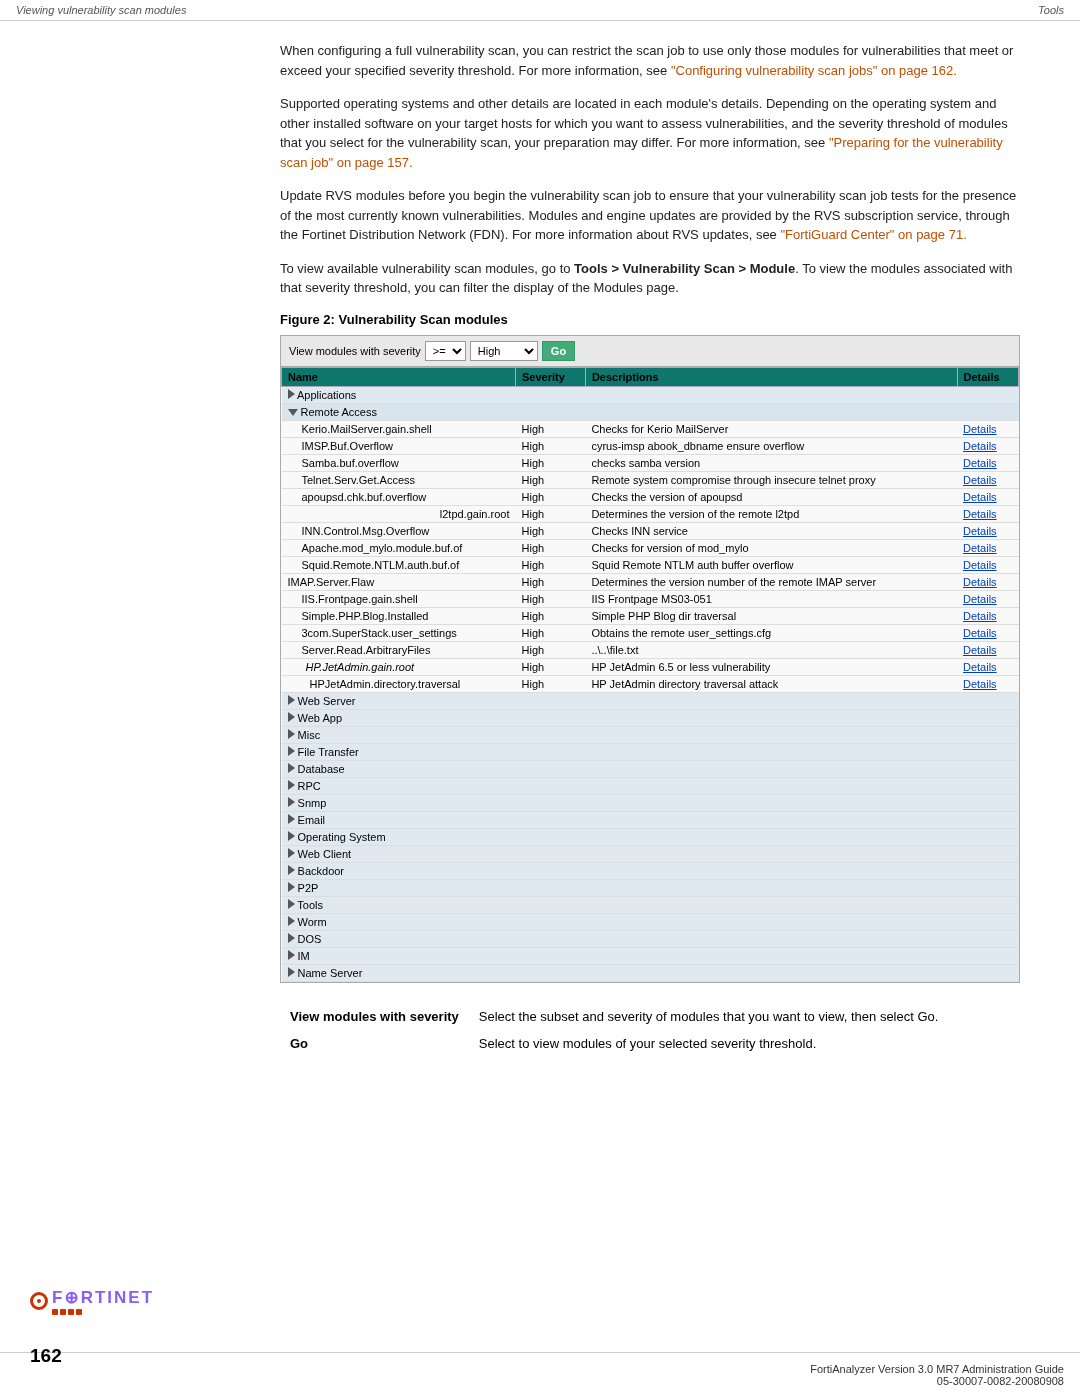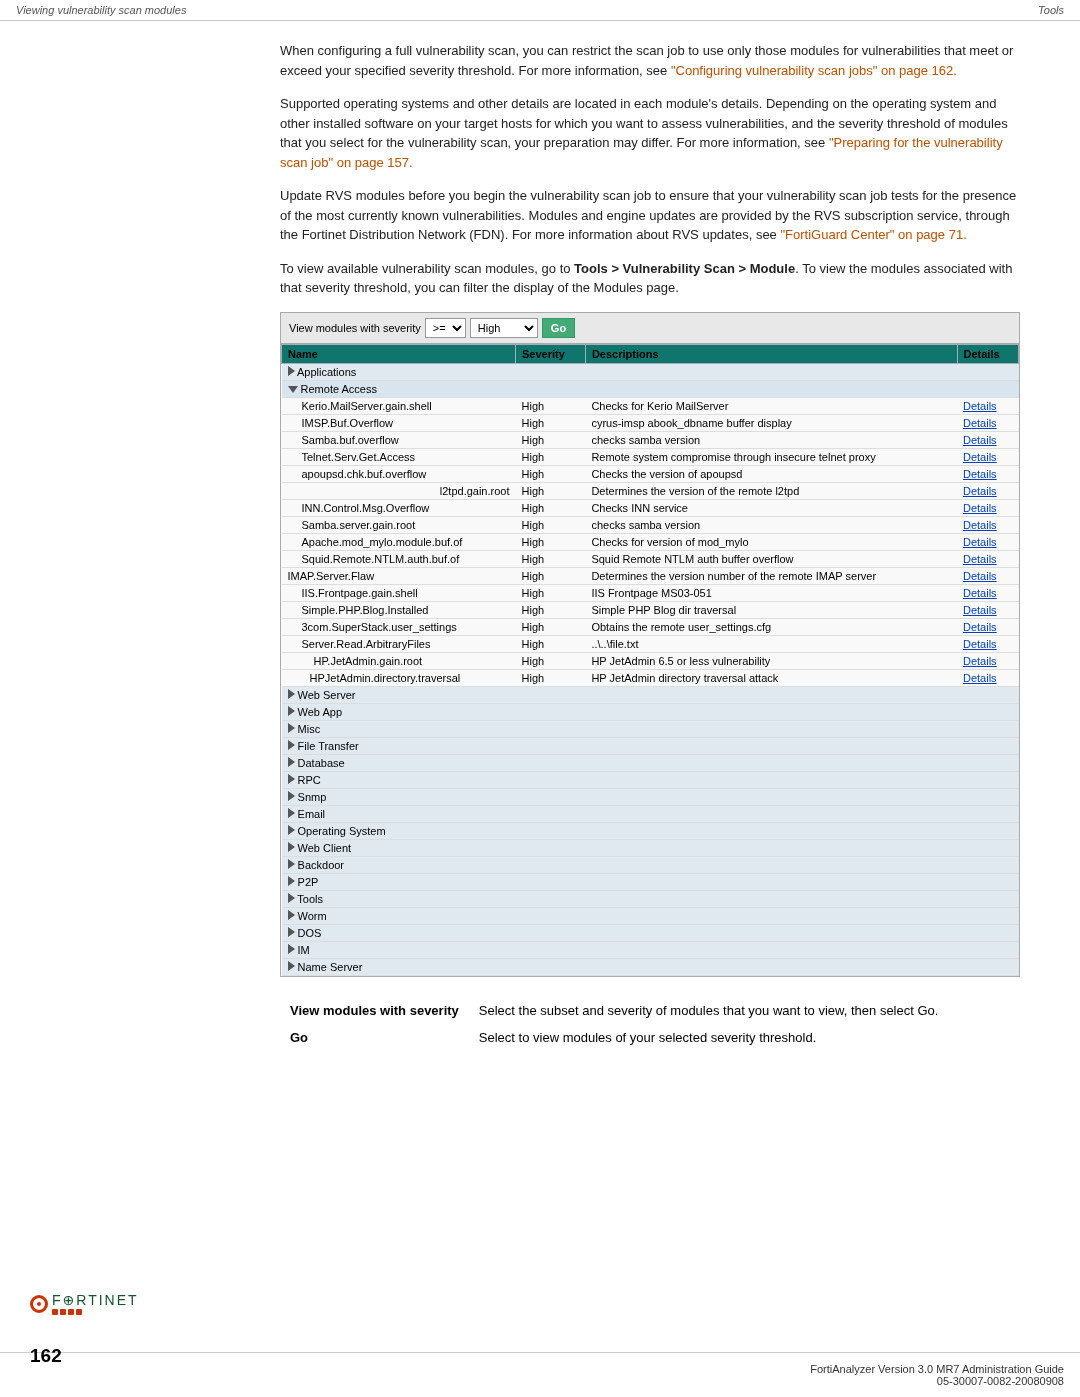--- a/index.html
+++ b/index.html
@@ -218,20 +218,21 @@
   </p>
 
   <p class="body-text">
     <span>Update RVS modules before you begin the vulnerability scan job to ensure that your vulnerability scan job tests for the presence of the most currently known vulnerabilities. Modules and engine updates are provided by the RVS subscription service, through the Fortinet Distribution Network (FDN). For more information about RVS updates, see </span><a class="link-text">"FortiGuard Center" on page 71.</a>
   </p>
 
   <p class="body-text">
     <span>To view available vulnerability scan modules, go to </span><strong>Tools &gt; Vulnerability Scan &gt; Module</strong><span>. To view the modules associated with that severity threshold, you can filter the display of the Modules page.</span>
   </p>
 
+  <p class="figure-label">Figure 2:  Vulnerability Scan modules</p>
 
   <div class="module-table-container">
 
     <div class="filter-bar">
       <label>View modules with severity</label>
       <select>
         <option>&gt;=</option>
         <option>&lt;=</option>
         <option>=</option>
       </select>
@@ -262,21 +263,21 @@
           </tr>
           <tr>
             <td style="padding-left: 20px;">Kerio.MailServer.gain.shell</td>
             <td>High</td>
             <td>Checks for Kerio MailServer</td>
             <td><a class="detail-link">Details</a></td>
           </tr>
           <tr>
             <td style="padding-left: 20px;">IMSP.Buf.Overflow</td>
             <td>High</td>
-            <td>cyrus-imsp abook_dbname buffer display</td>
+            <td>cyrus-imsp abook_dbname ensure overflow</td>
             <td><a class="detail-link">Details</a></td>
           </tr>
           <tr>
             <td style="padding-left: 20px;">Samba.buf.overflow</td>
             <td>High</td>
             <td>checks samba version</td>
             <td><a class="detail-link">Details</a></td>
           </tr>
           <tr>
             <td style="padding-left: 20px; margin-left: 30px;">Telnet.Serv.Get.Access</td>
@@ -296,26 +297,20 @@
             <td>Determines the version of the remote l2tpd</td>
             <td><a class="detail-link">Details</a></td>
           </tr>
           <tr>
             <td style="padding-left: 20px;">INN.Control.Msg.Overflow</td>
             <td>High</td>
             <td>Checks INN service</td>
             <td><a class="detail-link">Details</a></td>
           </tr>
           <tr>
-            <td style="padding-left: 20px;">Samba.server.gain.root</td>
-            <td>High</td>
-            <td>checks samba version</td>
-            <td><a class="detail-link">Details</a></td>
-          </tr>
-          <tr>
             <td style="padding-left: 20px;">Apache.mod_mylo.module.buf.of</td>
             <td>High</td>
             <td>Checks for version of mod_mylo</td>
             <td><a class="detail-link">Details</a></td>
           </tr>
           <tr>
             <td style="padding-left: 20px;">Squid.Remote.NTLM.auth.buf.of</td>
             <td>High</td>
             <td>Squid Remote NTLM auth buffer overflow</td>
             <td><a class="detail-link">Details</a></td>
@@ -344,21 +339,21 @@
             <td>Obtains the remote user_settings.cfg</td>
             <td><a class="detail-link">Details</a></td>
           </tr>
           <tr>
             <td style="padding-left: 20px;">Server.Read.ArbitraryFiles</td>
             <td>High</td>
             <td>..\..\file.txt</td>
             <td><a class="detail-link">Details</a></td>
           </tr>
           <tr>
-            <td style="padding-left: 32px;">HP.JetAdmin.gain.root</td>
+            <td style="padding-left: 24px; font-style: italic;">HP.JetAdmin.gain.root</td>
             <td>High</td>
             <td>HP JetAdmin 6.5 or less vulnerability</td>
             <td><a class="detail-link">Details</a></td>
           </tr>
           <tr>
             <td style="padding-left: 28px;">HPJetAdmin.directory.traversal</td>
             <td>High</td>
             <td>HP JetAdmin directory traversal attack</td>
             <td><a class="detail-link">Details</a></td>
           </tr>
@@ -437,21 +432,21 @@
   <div>
 
     <div class="fortinet-logo">
       <div style="display:flex;align-items:center;gap:4px;">
         <div style="display:flex;flex-direction:column;align-items:center;">
           <div style="width:18px;height:18px;border:3px solid #cc3300;border-radius:50%;display:flex;align-items:center;justify-content:center;">
             <div style="width:4px;height:4px;background:#cc3300;border-radius:50%;"></div>
           </div>
         </div>
         <div style="display:flex;flex-direction:column;">
-          <span style="font-size:14px;font-weight:normal;color:#14532d;letter-spacing:2px;">F⊕RTINET</span>
+          <span style="font-size:17px;font-weight:bold;color:#8b5cf6;letter-spacing:2px;">F⊕RTINET</span>
           <div style="display:flex;gap:2px;margin-top:1px;">
             <div style="width:6px;height:6px;background:#cc3300;border-radius:1px;"></div>
             <div style="width:6px;height:6px;background:#cc3300;border-radius:1px;"></div>
             <div style="width:6px;height:6px;background:#cc3300;border-radius:1px;"></div>
             <div style="width:6px;height:6px;background:#cc3300;border-radius:1px;"></div>
           </div>
         </div>
       </div>
       <div style="margin-top:30px;">
         <span class="footer-page-num">162</span>

